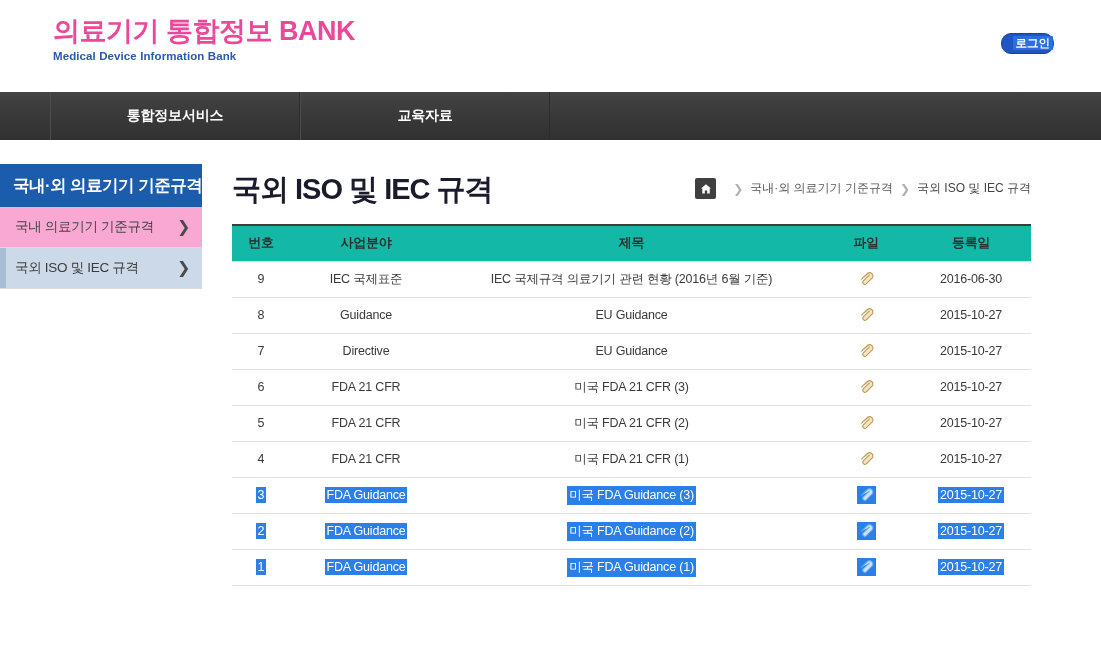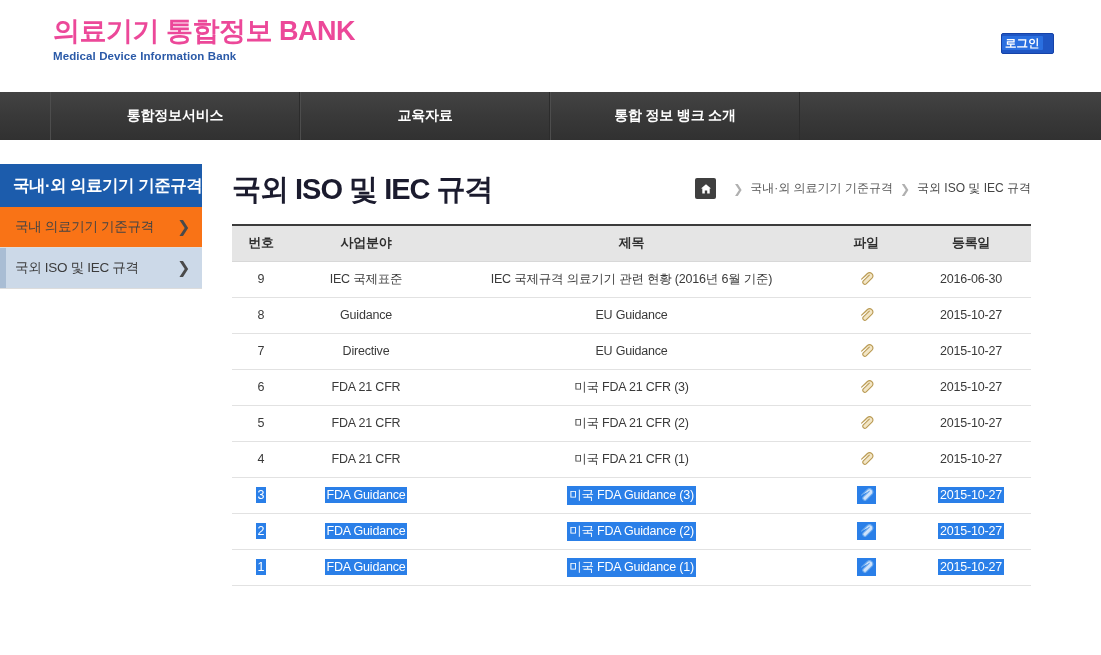--- a/index.html
+++ b/index.html
@@ -44,26 +44,26 @@
     white-space: nowrap;
   }
   .login-button {
     position: absolute;
     right: 47px;
     top: 33px;
     width: 53px;
     height: 21px;
     background: #1f56c4;
     border: 1px solid #1542a8;
-    border-radius: 2px;
+    border-radius: 10px;
     color: #ffffff;
     font-size: 11.5px;
     font-weight: bold;
     line-height: 19px;
-    text-align: left;
+    text-align: right;
     cursor: pointer;
     white-space: nowrap;
   }
   .login-button .sel {
     background: #2a6fe0;
     color: #ffffff;
     padding: 1px 3px;
     border-radius: 1px;
   }
 
@@ -122,21 +122,21 @@
   .sidebar-item {
     position: relative;
     height: 41px;
     display: flex;
     align-items: center;
     padding-left: 15px;
     padding-right: 12px;
     font-size: 13.5px;
     color: #444444;
     border-bottom: 1px solid #dcdcdc;
-    background: #f97316;
+    background: #f9a8d4;
     cursor: pointer;
     letter-spacing: -0.3px;
     white-space: nowrap;
   }
   .sidebar-item.active {
     background: #ccd9e8;
     color: #3b3b3b;
   }
   .sidebar-item.active::before {
     content: "";
@@ -205,21 +205,21 @@
 
   
   .list-table {
     width: 100%;
     border-collapse: collapse;
     border-top: 2px solid #3c3c3c;
     margin-top: 12px;
     table-layout: fixed;
   }
   .list-table thead th {
-    background: #e5e5e5;
+    background: #14b8a6;
     font-size: 13px;
     font-weight: bold;
     color: #2f2f2f;
     height: 36px;
     border-bottom: 1px solid #d8d8d8;
     letter-spacing: -0.3px;
     white-space: nowrap;
   }
   .list-table tbody td {
     height: 36px;
@@ -270,23 +270,20 @@
   </div>
 </div>
 
 <nav class="main-nav">
   <div class="nav-spacer-left"></div>
   <div class="nav-item">
     <span>통합정보서비스</span>
   </div>
   <div class="nav-item">
     <span>교육자료</span>
-  </div>
-  <div class="nav-item">
-    <span>통합 정보 뱅크 소개</span>
   </div>
   <div class="nav-spacer-right"></div>
 </nav>
 
 <div class="page-body">
 
   <aside class="sidebar">
     <div class="sidebar-title">국내·외 의료기기 기준규격</div>
 
     <div class="sidebar-item">

